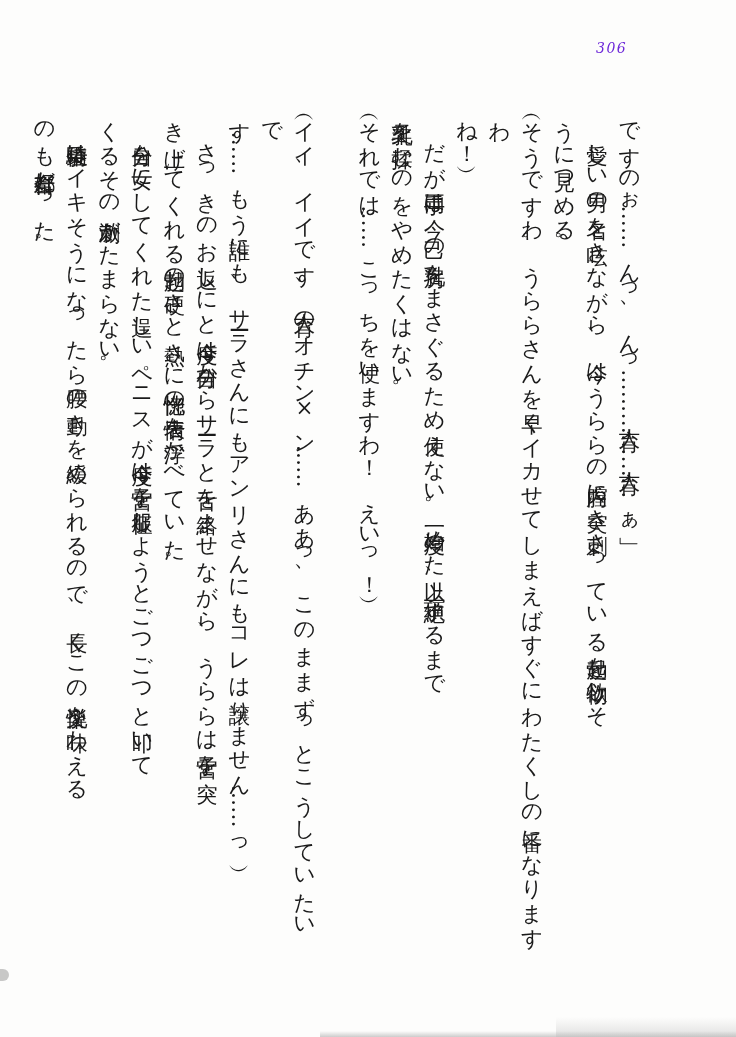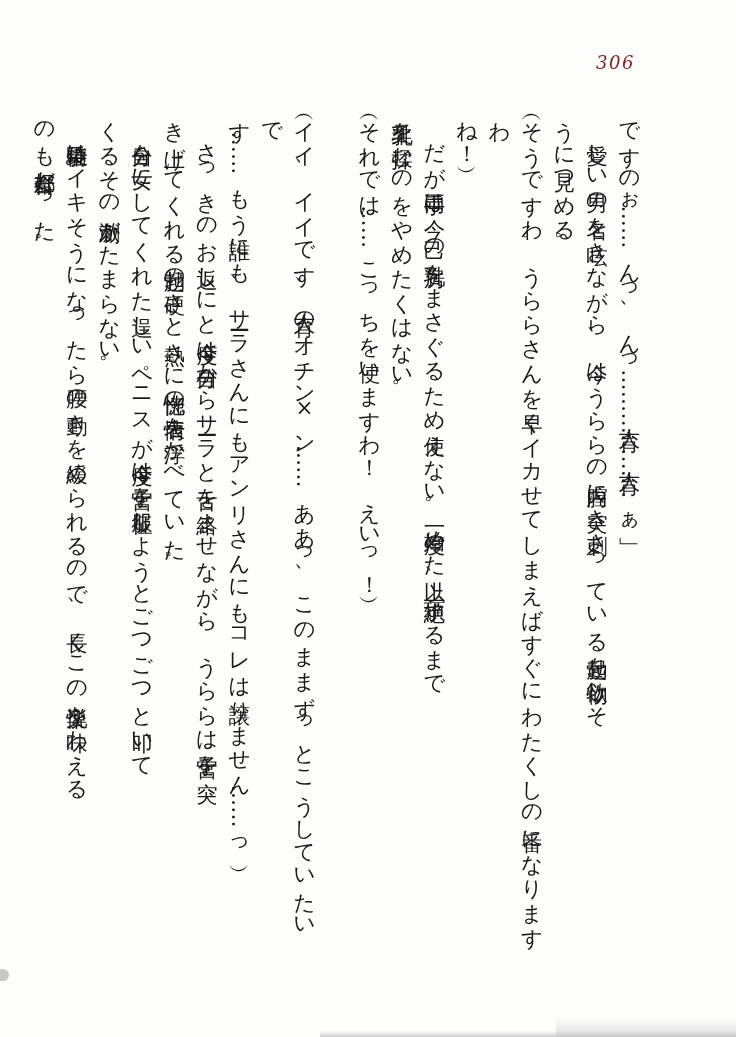--- a/index.html
+++ b/index.html
@@ -14,24 +14,23 @@
   .page {
     position: absolute;
     inset: 0;
   }
   .page-number {
     position: absolute;
     top: 40px;
     left: 596px;
     font-family: "DejaVu Serif", "Liberation Serif", serif;
     font-style: italic;
-    font-size: 18px;
+    font-size: 14px;
     letter-spacing: 1.5px;
-    color: #7f1d1d;
-    margin-top: 12px;
+    color: #6d28d9;
   }
   .text-block {
     position: absolute;
     top: 107px;
     right: 91px;
     height: 838px;
     writing-mode: vertical-rl;
     font-size: 21.4px;
     line-height: 32.5px;
     letter-spacing: 0.1px;

